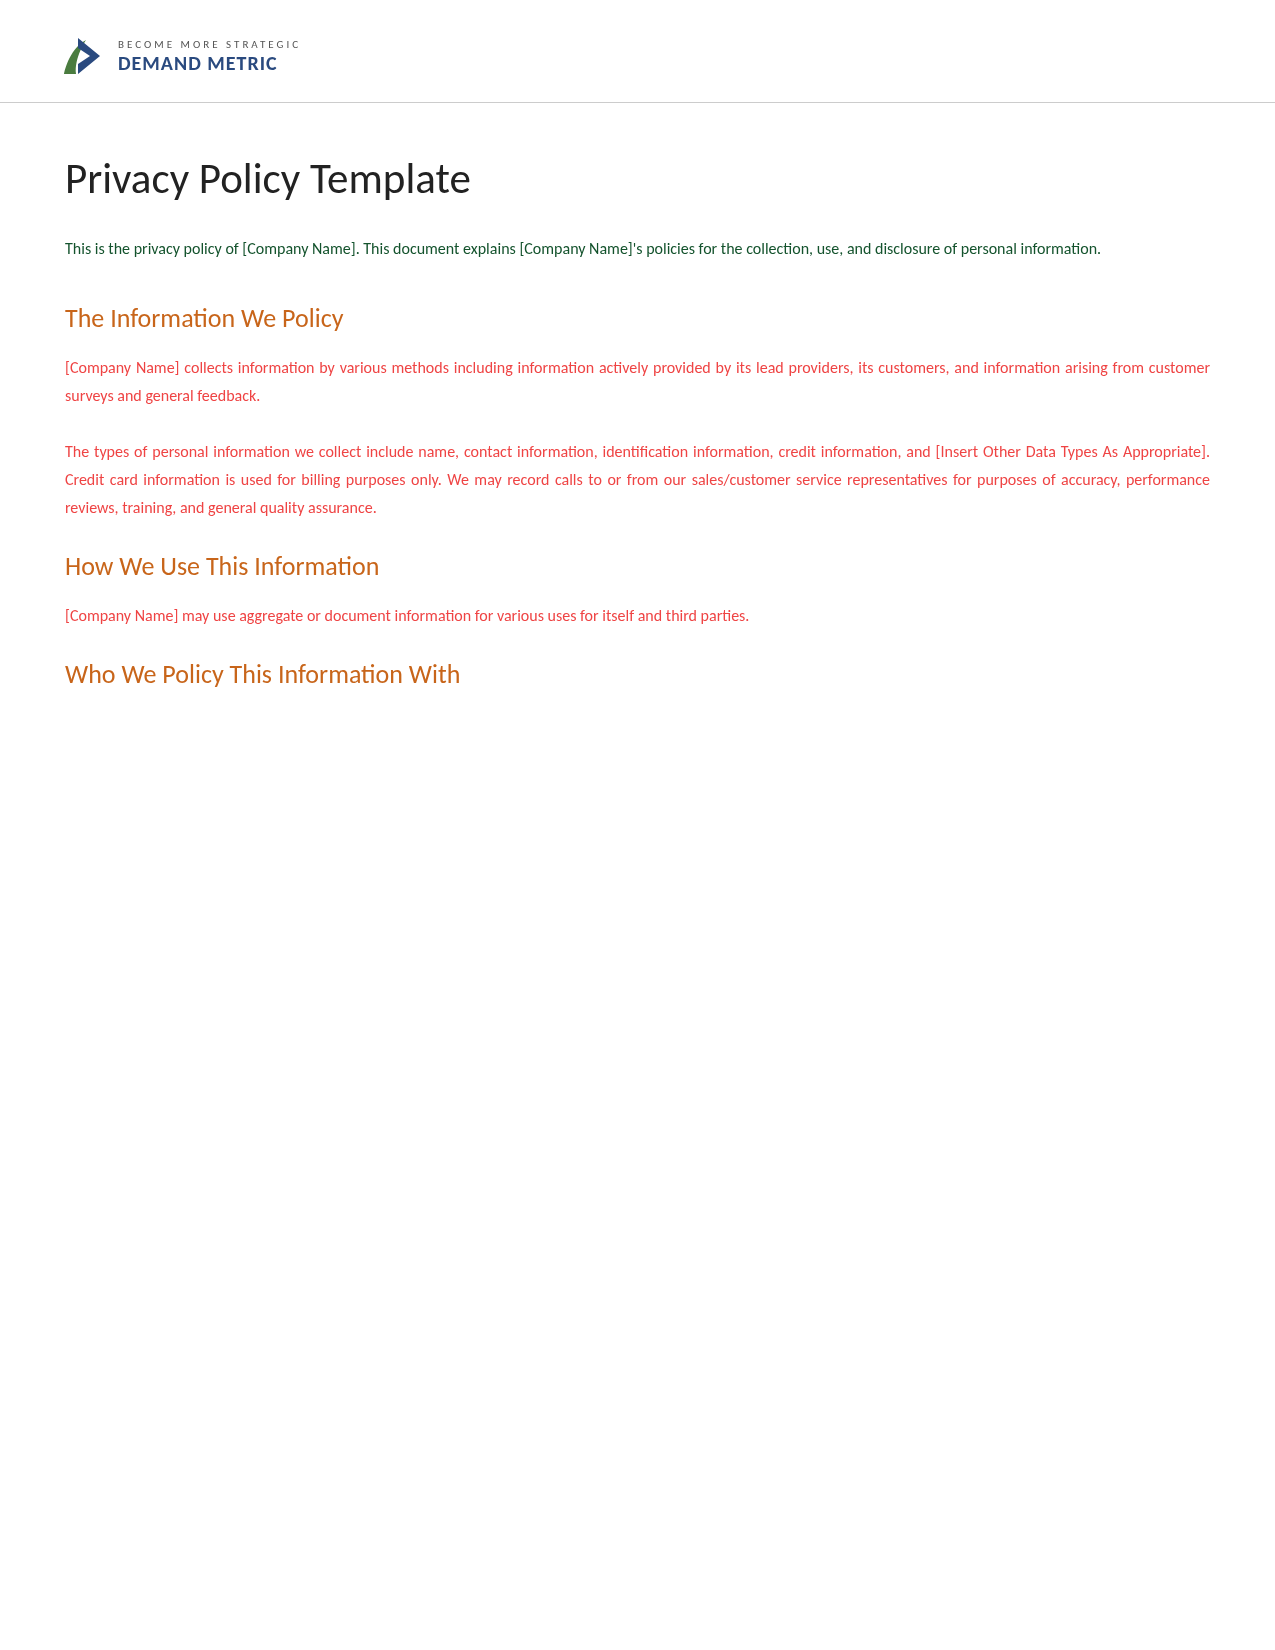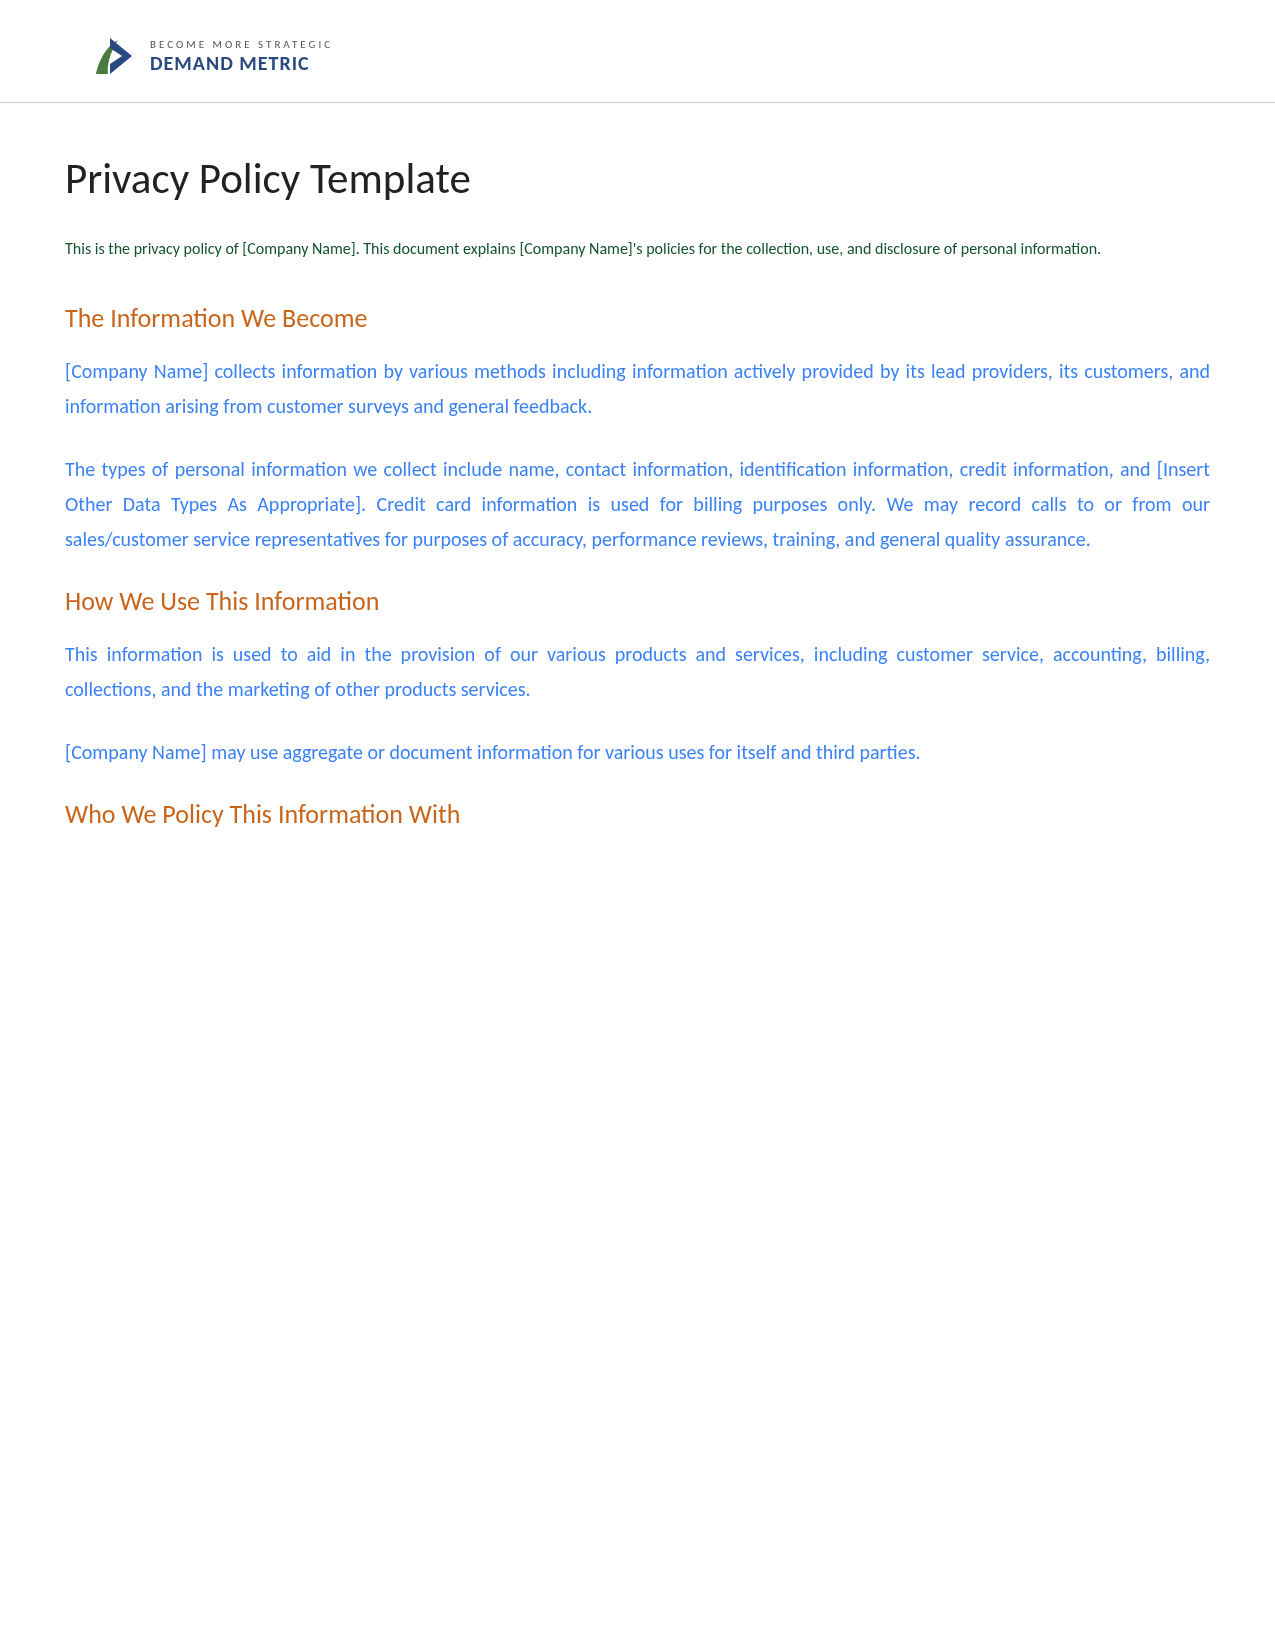--- a/index.html
+++ b/index.html
@@ -18,21 +18,21 @@
 
     .page-container {
       width: 1275px;
       min-height: 1650px;
       background: #ffffff;
       padding: 0;
     }
 
     
     .header {
-      padding: 30px 60px 20px 88px;
+      padding: 30px 60px 20px 56px;
       border-bottom: 1px solid #cccccc;
       display: flex;
       align-items: center;
     }
 
     .logo-container {
       display: flex;
       align-items: center;
       gap: 10px;
     }
@@ -89,23 +89,23 @@
 
     .section-heading {
       font-size: 26px;
       font-weight: 400;
       color: #c8651a;
       margin-bottom: 20px;
       margin-top: 10px;
     }
 
     .body-paragraph {
-      font-size: 20px;
+      font-size: 16px;
       line-height: 1.75;
-      color: #3b82f6;
+      color: #ef4444;
       margin-bottom: 28px;
       text-align: justify;
     }
 
     .section-block {
       margin-bottom: 10px;
     }
   </style>
 </head>
 <body>
@@ -130,28 +130,27 @@
     </div>
   </div>
 
   <div class="content">
 
     <h1 class="page-title">Privacy Policy Template</h1>
 
     <p class="intro-paragraph">This is the privacy policy of [Company Name]. This document explains [Company Name]'s policies for the collection, use, and disclosure of personal information.</p>
 
     <div class="section-block">
-      <h2 class="section-heading">The Information We Become</h2>
+      <h2 class="section-heading">The Information We Policy</h2>
       <p class="body-paragraph">[Company Name] collects information by various methods including information actively provided by its lead providers, its customers, and information arising from customer surveys and general feedback.</p>
       <p class="body-paragraph">The types of personal information we collect include name, contact information, identification information, credit information, and [Insert Other Data Types As Appropriate]. Credit card information is used for billing purposes only. We may record calls to or from our sales/customer service representatives for purposes of accuracy, performance reviews, training, and general quality assurance.</p>
     </div>
 
     <div class="section-block">
       <h2 class="section-heading">How We Use This Information</h2>
-      <p class="body-paragraph">This information is used to aid in the provision of our various products and services, including customer service, accounting, billing, collections, and the marketing of other products services.</p>
       <p class="body-paragraph">[Company Name] may use aggregate or document information for various uses for itself and third parties.</p>
     </div>
 
     <div class="section-block">
       <h2 class="section-heading">Who We Policy This Information With</h2>
     </div>
 
   </div>
 </div>
 

